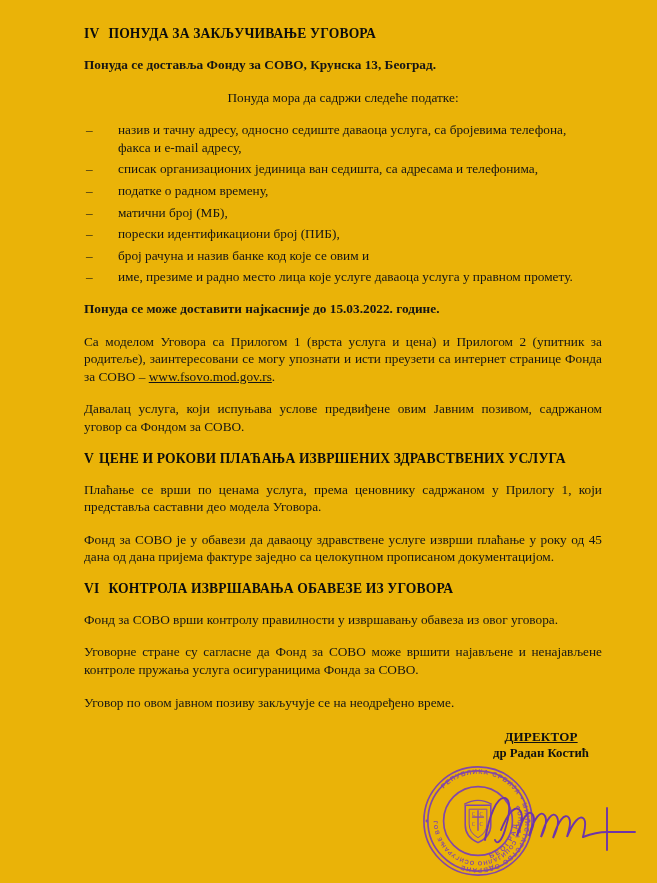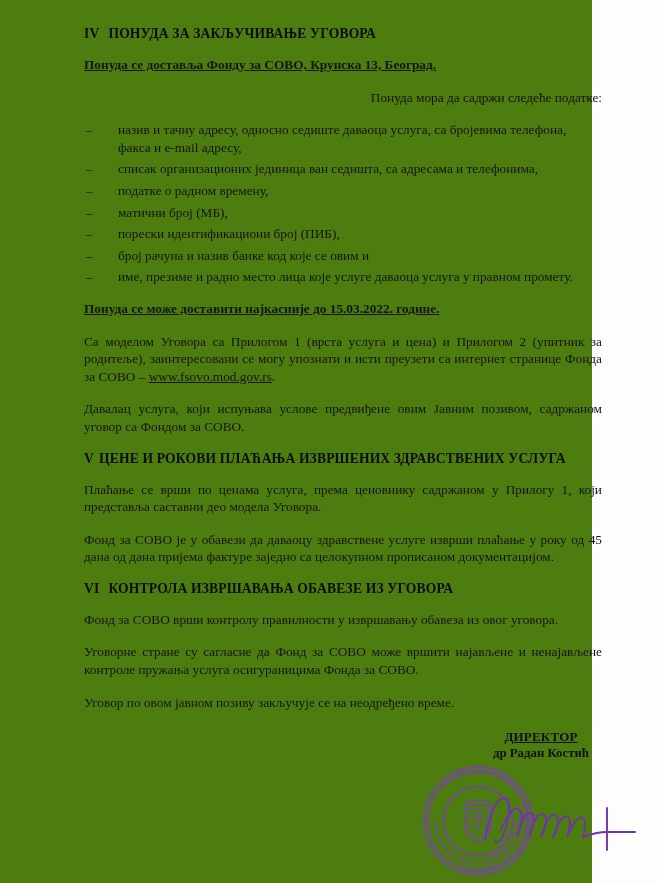--- a/index.html
+++ b/index.html
@@ -14,23 +14,23 @@
     position: relative;
     overflow: hidden;
     font-family: "Liberation Serif", "DejaVu Serif", serif;
     color: #111111;
     -webkit-font-smoothing: antialiased;
   }
 
   .page {
     position: absolute;
     left: 0; top: 0;
-    width: 592px;
+    width: 657px;
     height: 883px;
-    background: #4d7c0f;
+    background: #eab308;
   }
 
   .content {
     position: absolute;
     left: 84px;
     top: 26px;
     width: 518px;
   }
 
   
@@ -57,23 +57,23 @@
     line-height: 17.6px;
     text-align: justify;
     text-justify: inter-word;
     color: #151515;
   }
   p.para.bold {
     font-weight: bold;
     text-align: left;
   }
   p.para.nojust {
-    text-align: right;
-  }
-  .lead-gap { margin-bottom: 17px; text-decoration: underline; }
+    text-align: center;
+  }
+  .lead-gap { margin-bottom: 17px; }
 
   a.doc-link {
     color: #151515;
     text-decoration: underline;
   }
 
   
   ul.dash-list {
     list-style: none;
     margin: 0 0 14px 0;

